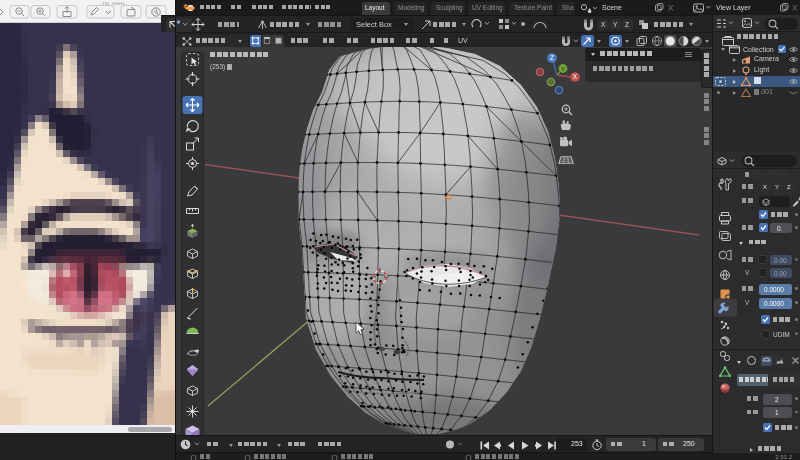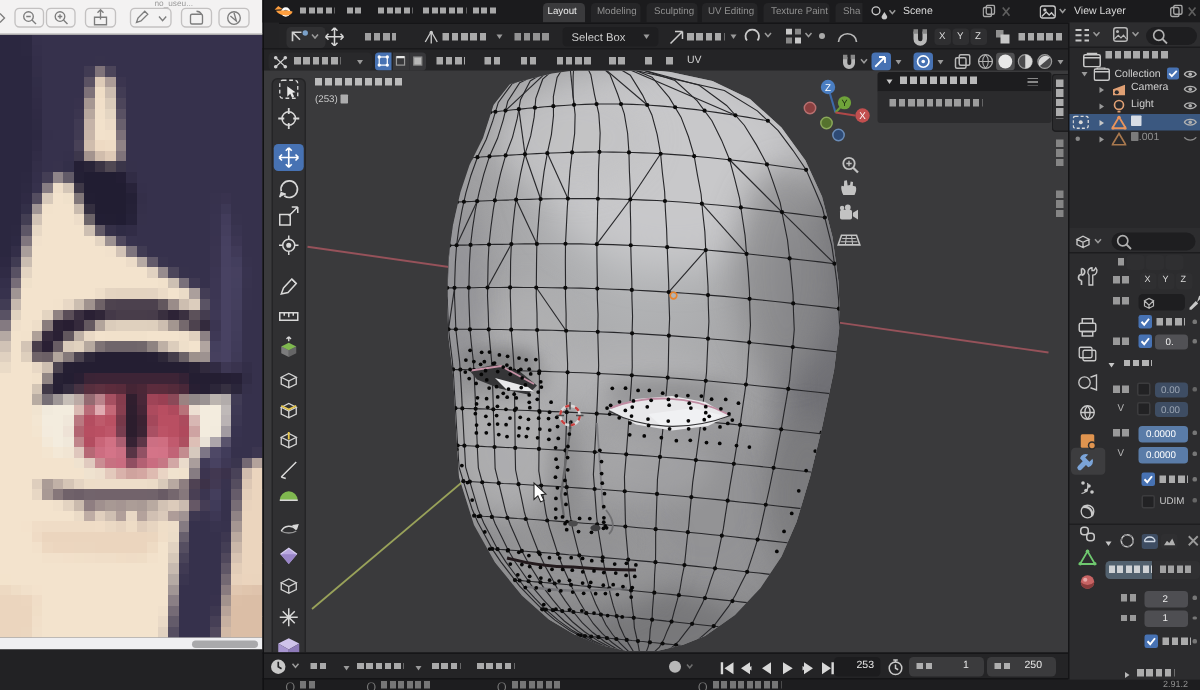--- a/index.html
+++ b/index.html
@@ -921,21 +921,21 @@
     <path d="M13.5 3l1.9 2.3 1.9-2.3" fill="none" stroke="#9a9a9a" stroke-width="1"></path>
   </svg>
   <div class="t" style="left:541px;top:3.5px;font-size:7px;color:#d8d8d8">View Layer</div>
   <svg class="abs" style="left:605px;top:3px" width="19" height="9" viewBox="0 0 19 9">
     <rect x="0.5" y="2" width="5.5" height="6" rx="1" fill="none" stroke="#a8a8a8" stroke-width="0.9"></rect>
     <rect x="2.5" y="0.5" width="5.5" height="6" rx="1" fill="none" stroke="#a8a8a8" stroke-width="0.9"></rect>
     <path d="M12.5 2L17 7.5M17 2L12.5 7.5" stroke="#5e5e5e" stroke-width="1.1"></path>
   </svg>
 </div>
 
-<div class="abs" style="left:186px;top:15px;width:537px;height:17px;background:#242426;border-top:1px solid #151517">
+<div class="abs" style="left:161px;top:15px;width:537px;height:17px;background:#242426;border-top:1px solid #151517">
   <div class="abs" style="left:5px;top:1.5px;width:26px;height:14px;background:#303032;border-radius:3px"></div>
   <svg class="abs" style="left:7px;top:3px" width="24" height="11" viewBox="0 0 24 11">
     <path d="M2 8.5V2.5H8M2 2.5L7 7.5" stroke="#d0d0d0" stroke-width="1.1" fill="none"></path>
     <circle cx="10.5" cy="3" r="1.8" fill="#7aa0c8"></circle>
     <path d="M15 4l2 2.4 2-2.4" fill="none" stroke="#9a9a9a" stroke-width="1"></path>
   </svg>
   <svg class="abs" style="left:30px;top:2px" width="14" height="13" viewBox="0 0 14 13">
     <path d="M7 0.5v12M1 6.5h12M7 0.5L5 2.5M7 0.5l2 2M7 12.5l-2-2m2 2l2-2M1 6.5l2-2m-2 2l2 2M13 6.5l-2-2m2 2l-2 2" stroke="#d6d6d6" stroke-width="1" fill="none"></path>
   </svg>
   <div class="t" style="left:57px;top:6.0px;width:20.7px;height:4.7px;background:repeating-linear-gradient(90deg,#c2c2c2 0 4.47px,transparent 4.47px 6.17px);opacity:0.78"></div>

